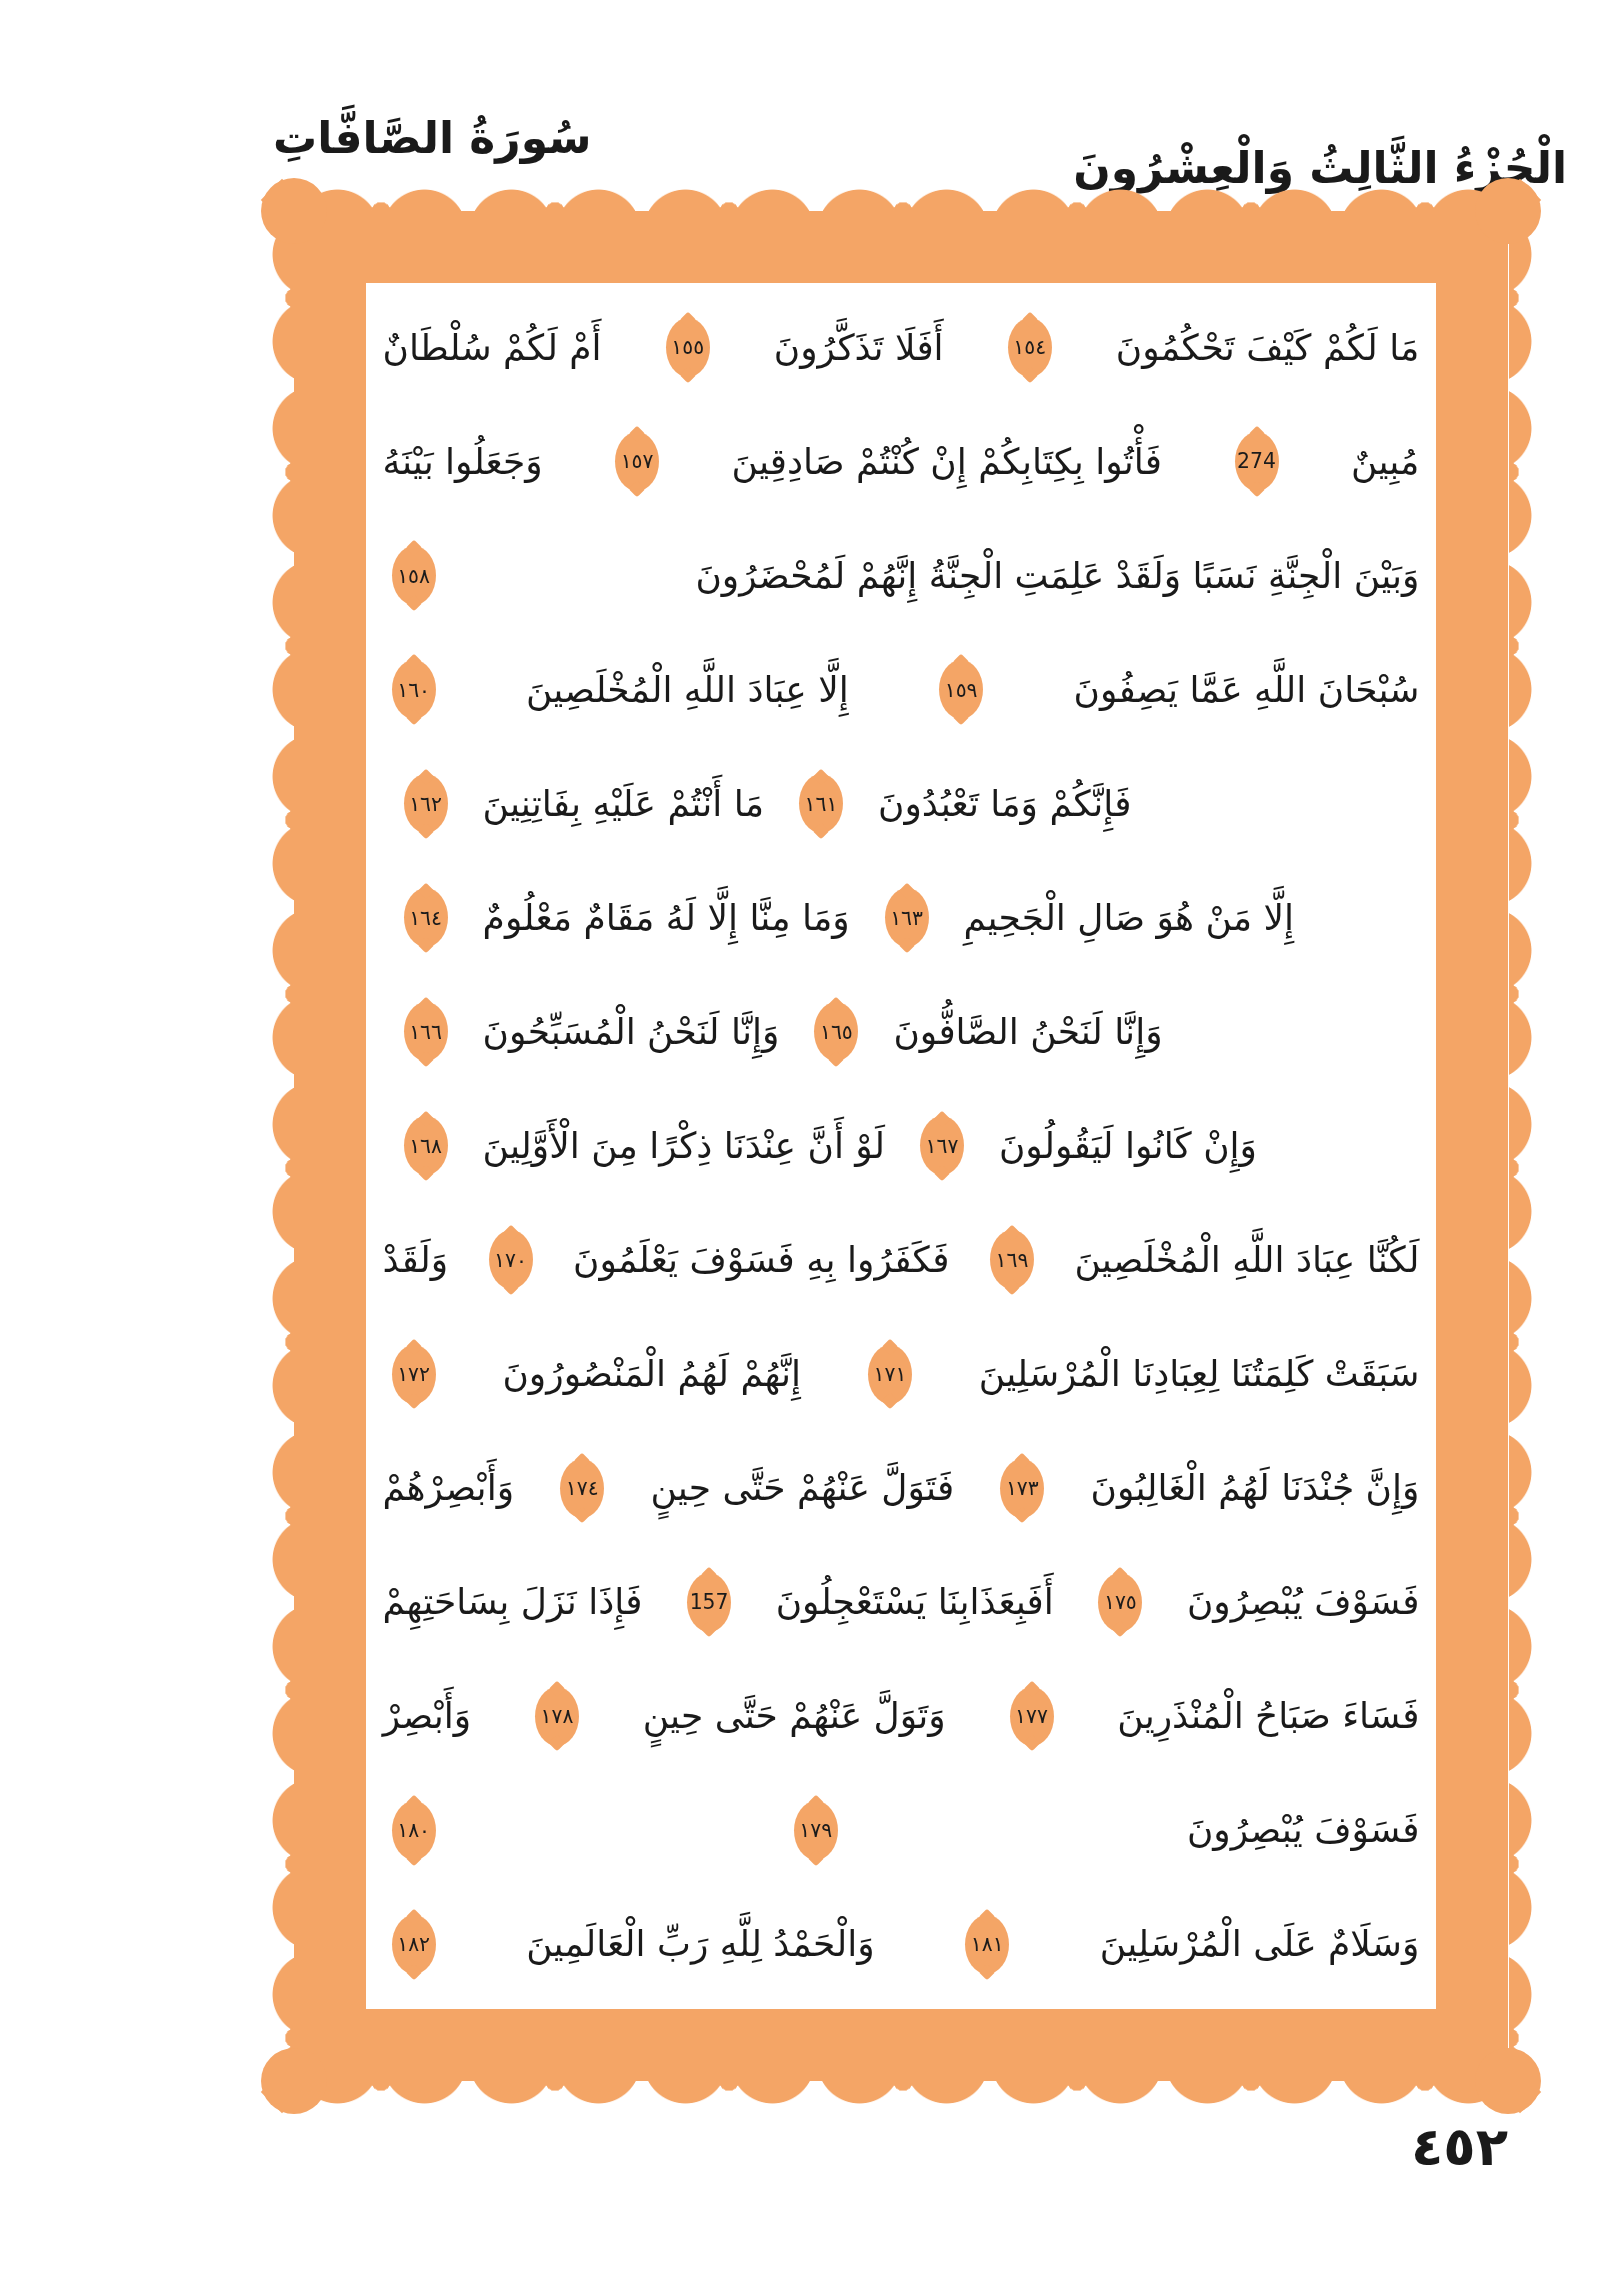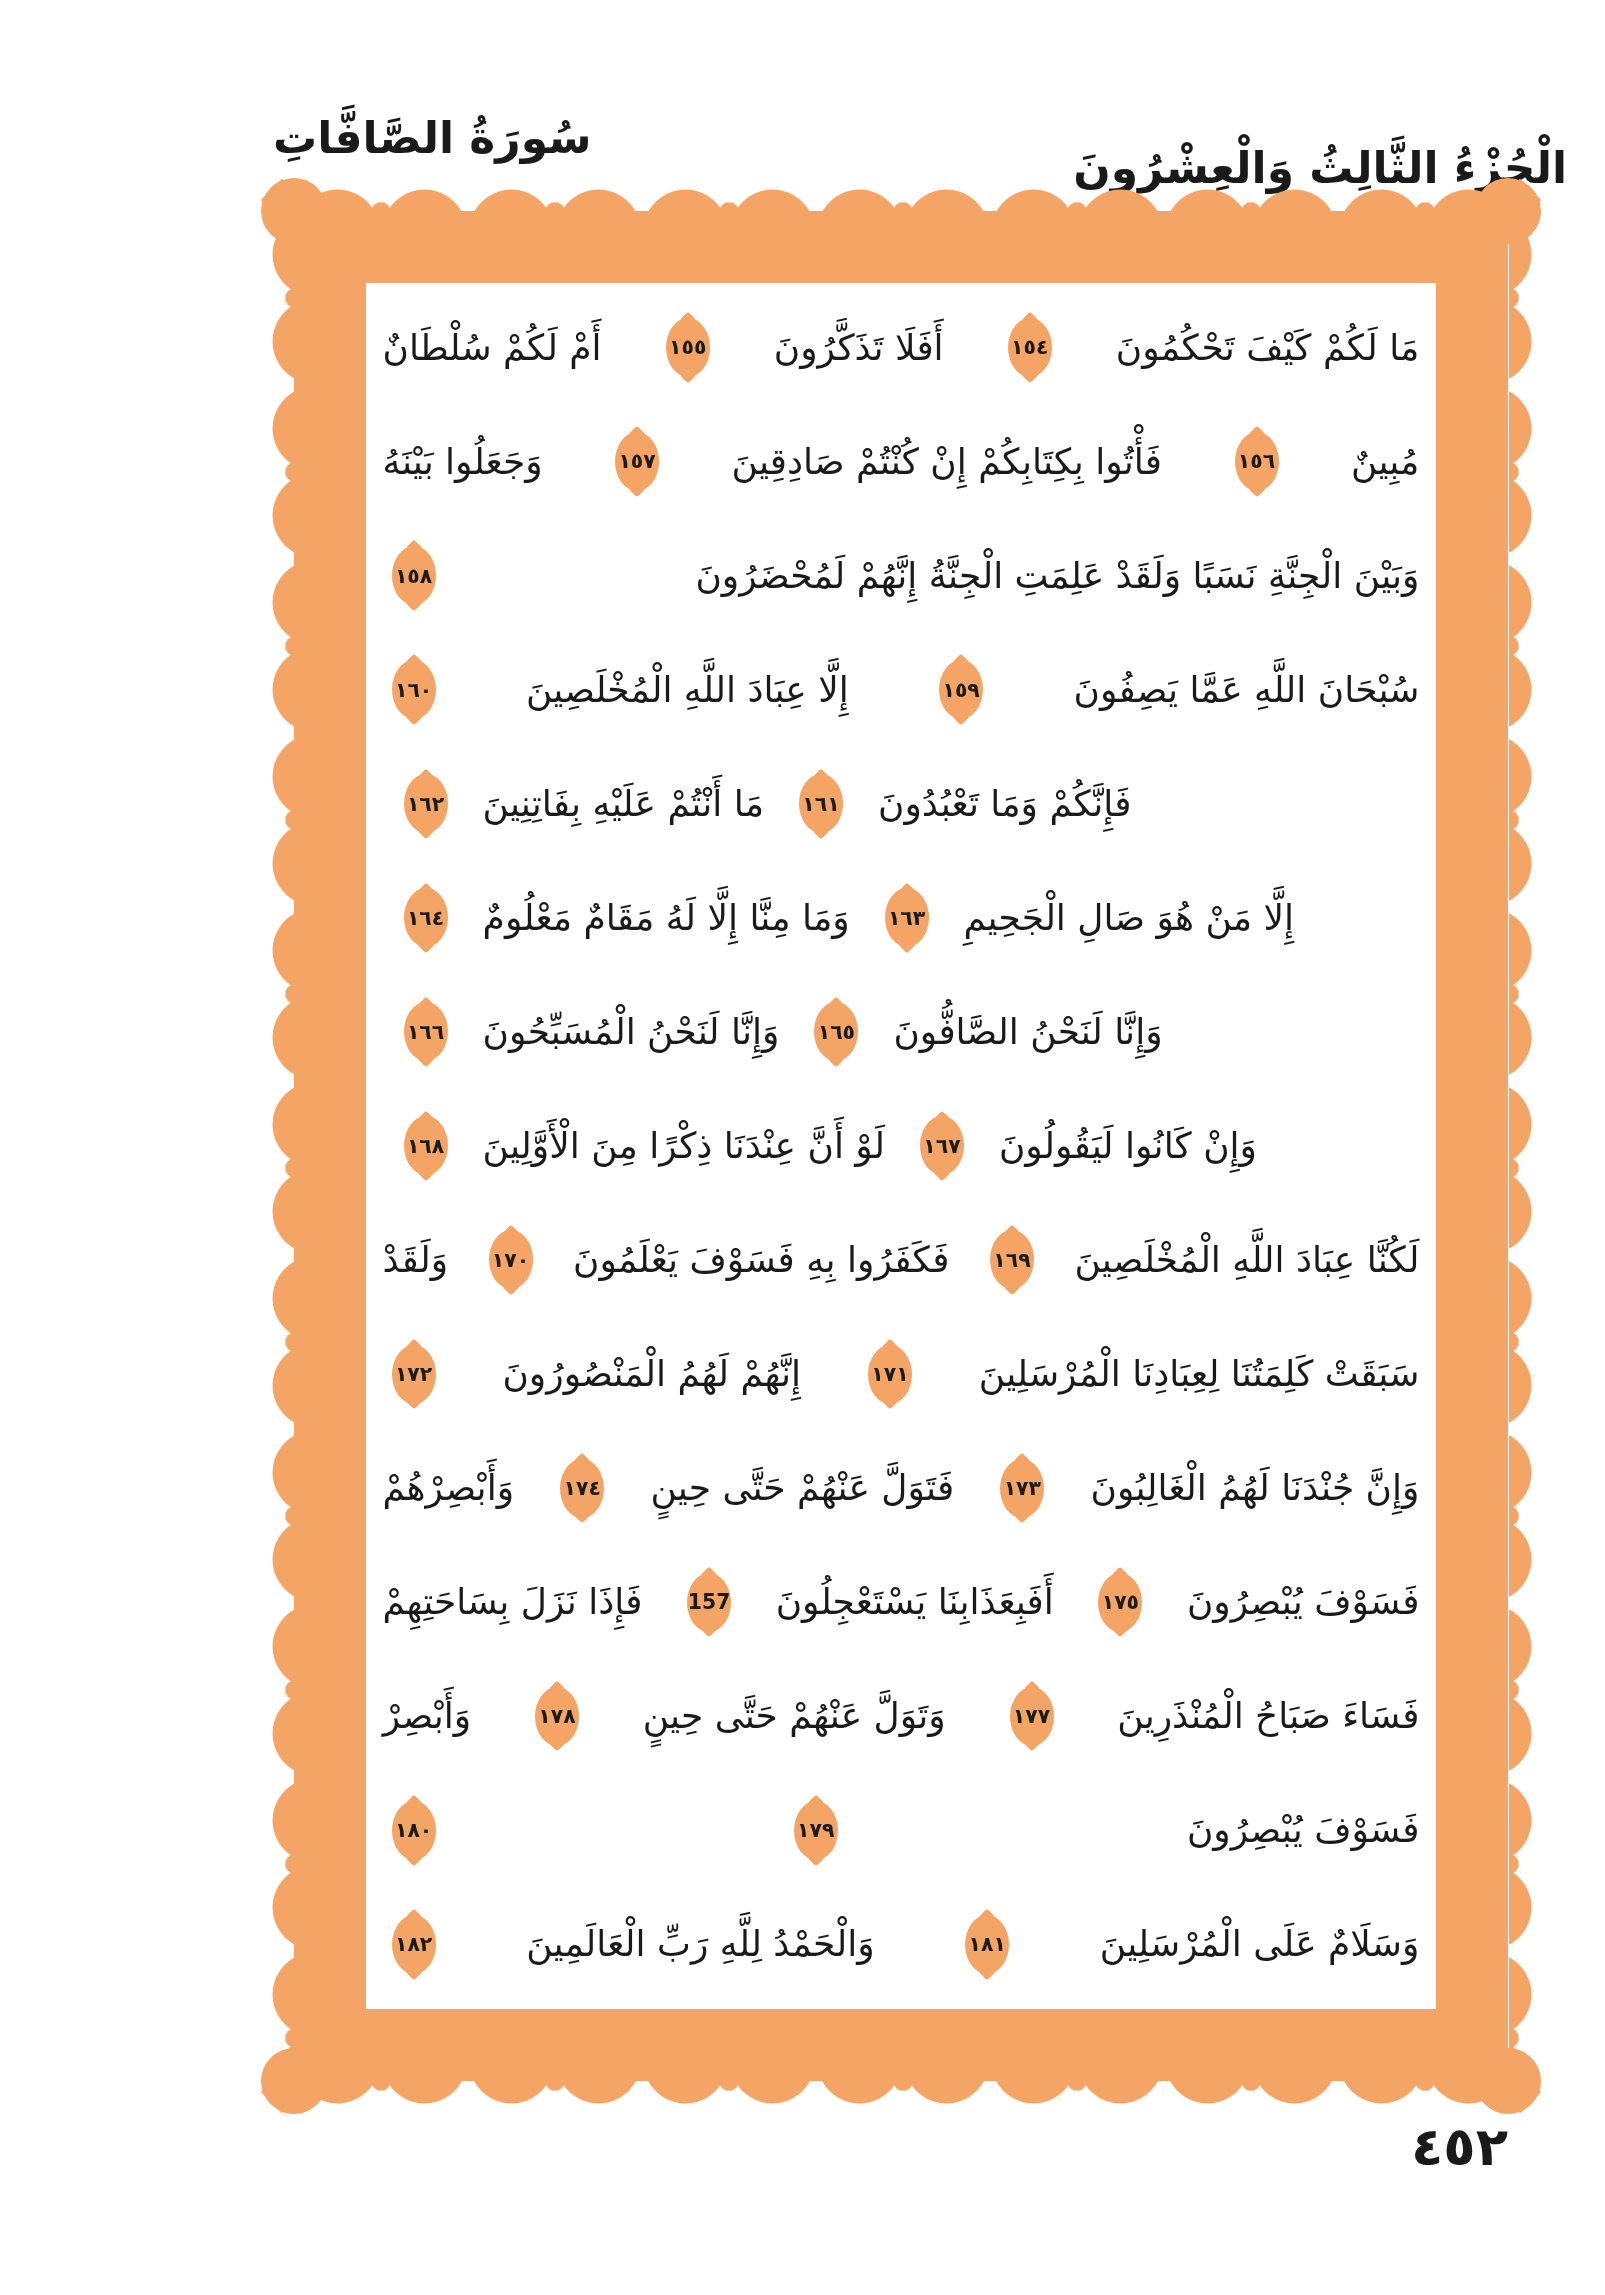--- a/index.html
+++ b/index.html
@@ -72,21 +72,21 @@
     flex:1; display:flex; direction:rtl; align-items:center;
     justify-content:space-between; font-size:36px; line-height:1;
     white-space:nowrap;
   }
   .line.compact { justify-content:flex-end; gap:26px; padding-left:12px; }
   .ayah-text { white-space:nowrap; }
   .ayah-marker {
     position:relative; flex:none; width:44px; height:59px; margin:0 9px;
     background:var(--o); border-radius:50%;
     display:inline-flex; align-items:center; justify-content:center;
-    font-size:20.4px; font-weight:bold; color:#1b1b1b;
+    font-size:20.4px; font-weight:normal; color:#1b1b1b;
   }
   .ayah-marker::before, .ayah-marker::after {
     content:""; position:absolute; left:50%; width:12px; height:12px;
     background:var(--o); border-radius:3px;
     transform:translateX(-50%) rotate(45deg);
   }
   .ayah-marker::before { top:-3.8px; }
   .ayah-marker::after  { bottom:-3.8px; }
 
   
@@ -119,21 +119,21 @@
   <div class="content" id="lines-root">
       <div class="line">
         <span class="ayah-text">مَا لَكُمْ كَيْفَ تَحْكُمُونَ</span>
         <span class="ayah-marker">١٥٤</span>
         <span class="ayah-text">أَفَلَا تَذَكَّرُونَ</span>
         <span class="ayah-marker">١٥٥</span>
         <span class="ayah-text">أَمْ لَكُمْ سُلْطَانٌ</span>
       </div>
       <div class="line">
         <span class="ayah-text">مُبِينٌ</span>
-        <span class="ayah-marker">١٥٦</span>
+        <span class="ayah-marker">274</span>
         <span class="ayah-text">فَأْتُوا بِكِتَابِكُمْ إِنْ كُنْتُمْ صَادِقِينَ</span>
         <span class="ayah-marker">١٥٧</span>
         <span class="ayah-text">وَجَعَلُوا بَيْنَهُ</span>
       </div>
       <div class="line">
         <span class="ayah-text">وَبَيْنَ الْجِنَّةِ نَسَبًا وَلَقَدْ عَلِمَتِ الْجِنَّةُ إِنَّهُمْ لَمُحْضَرُونَ</span>
         <span class="ayah-marker">١٥٨</span>
       </div>
       <div class="line">
         <span class="ayah-text">سُبْحَانَ اللَّهِ عَمَّا يَصِفُونَ</span>

